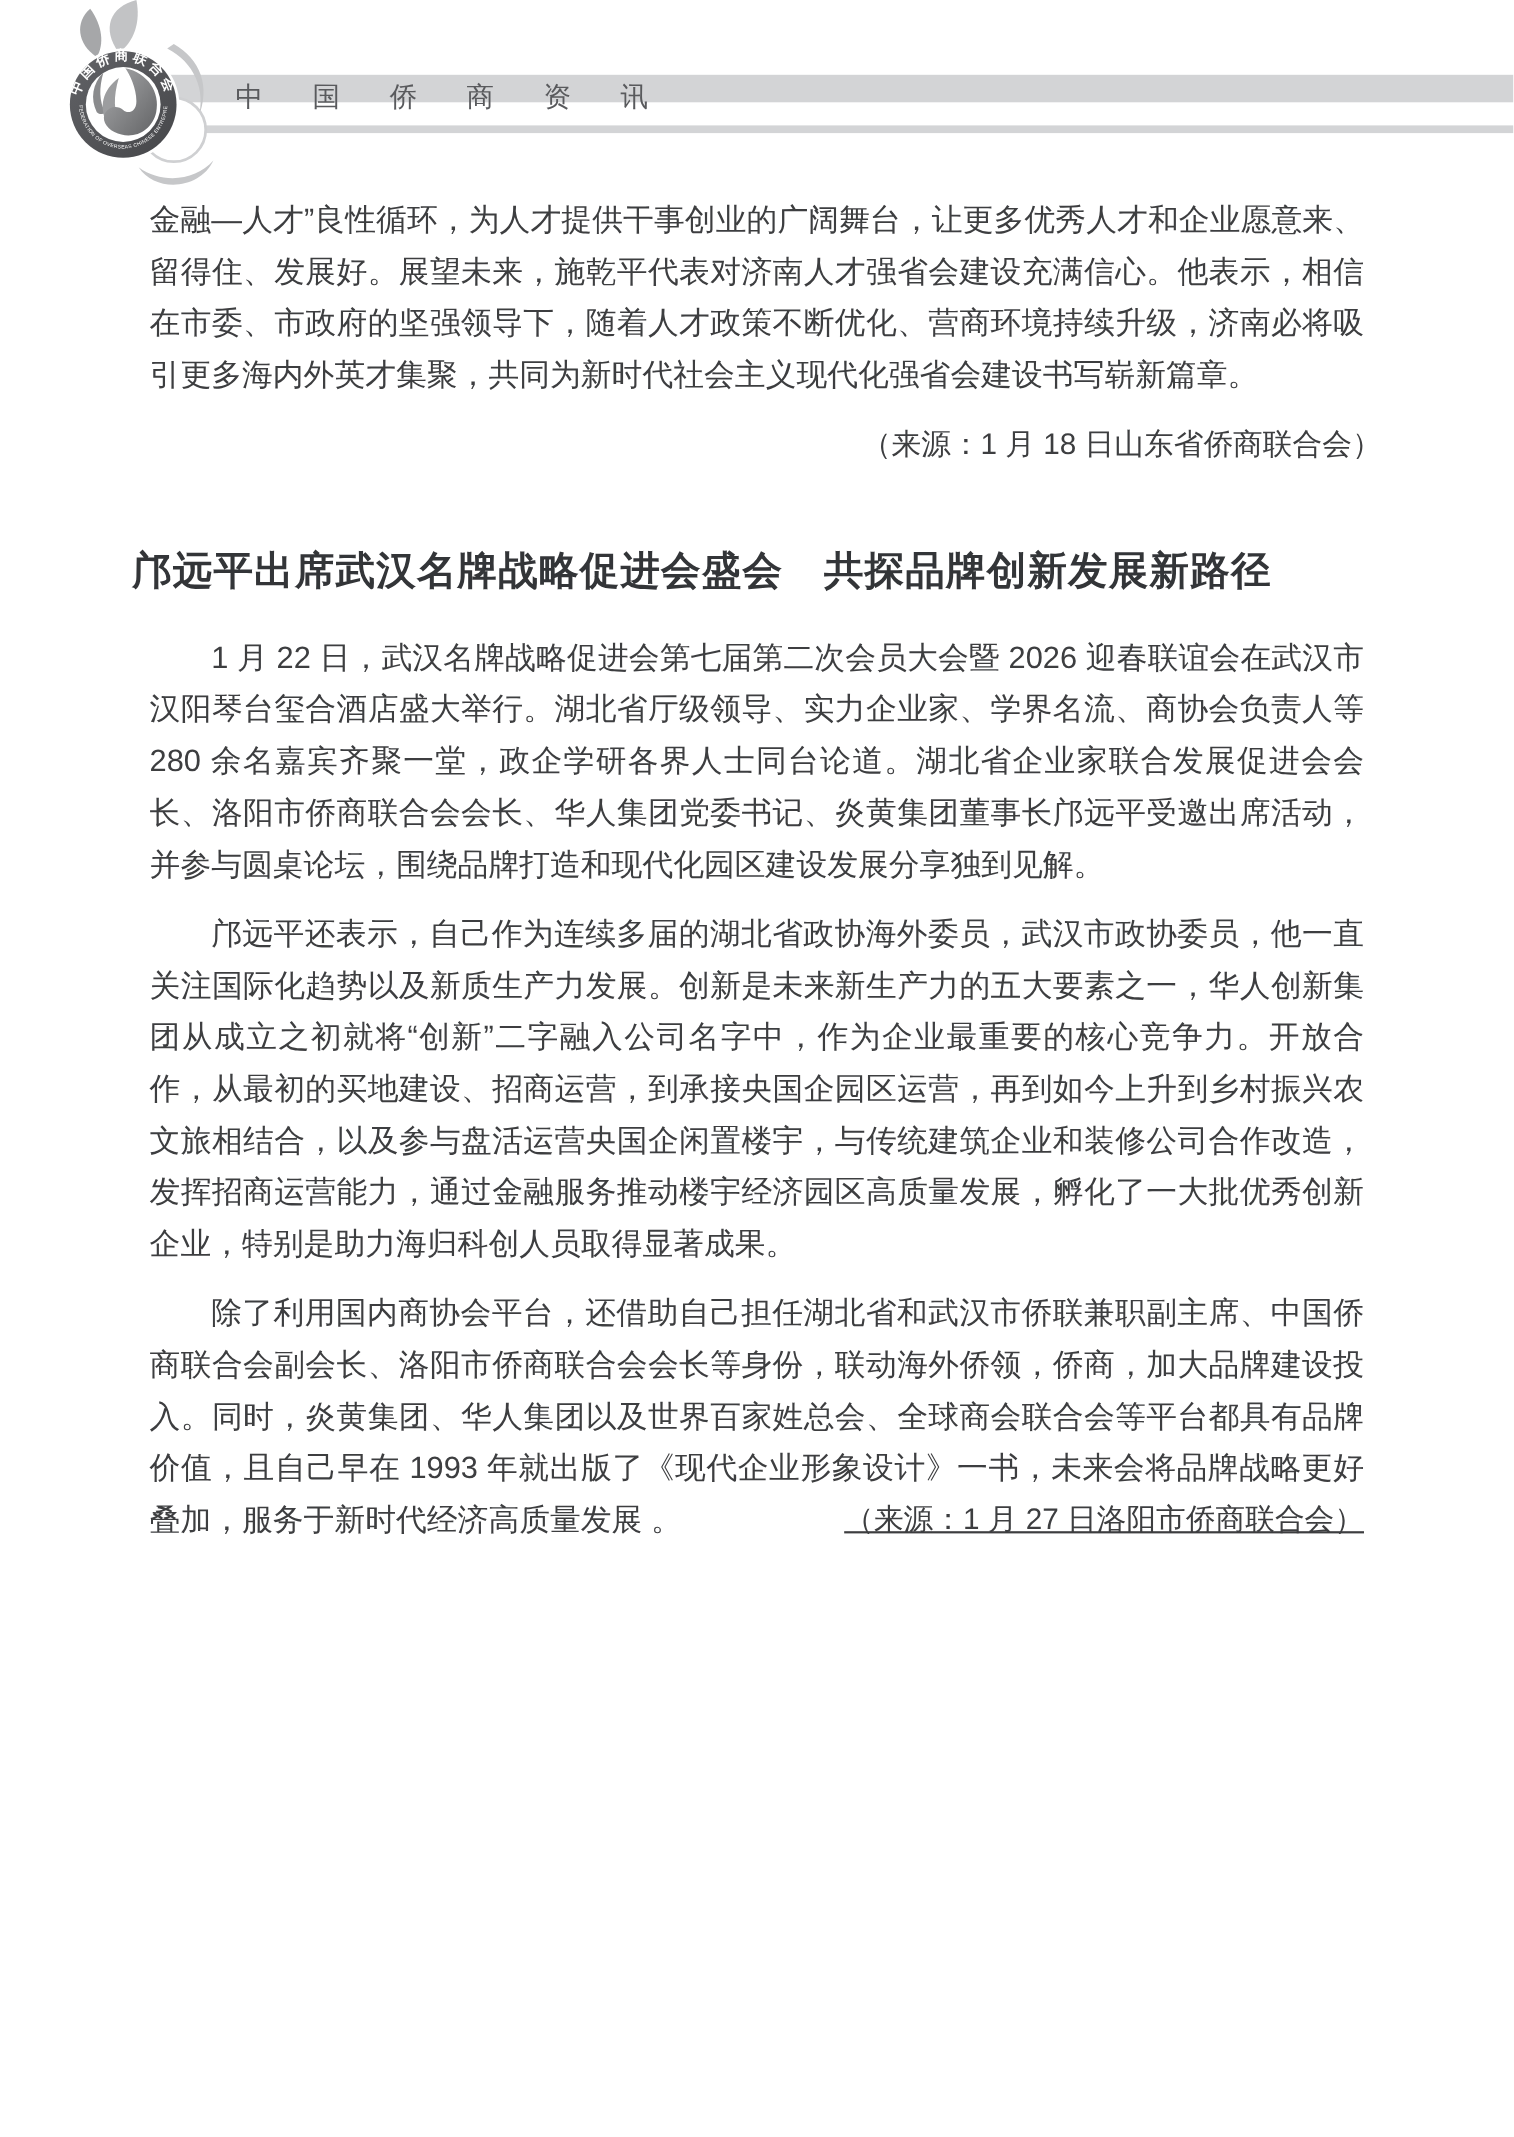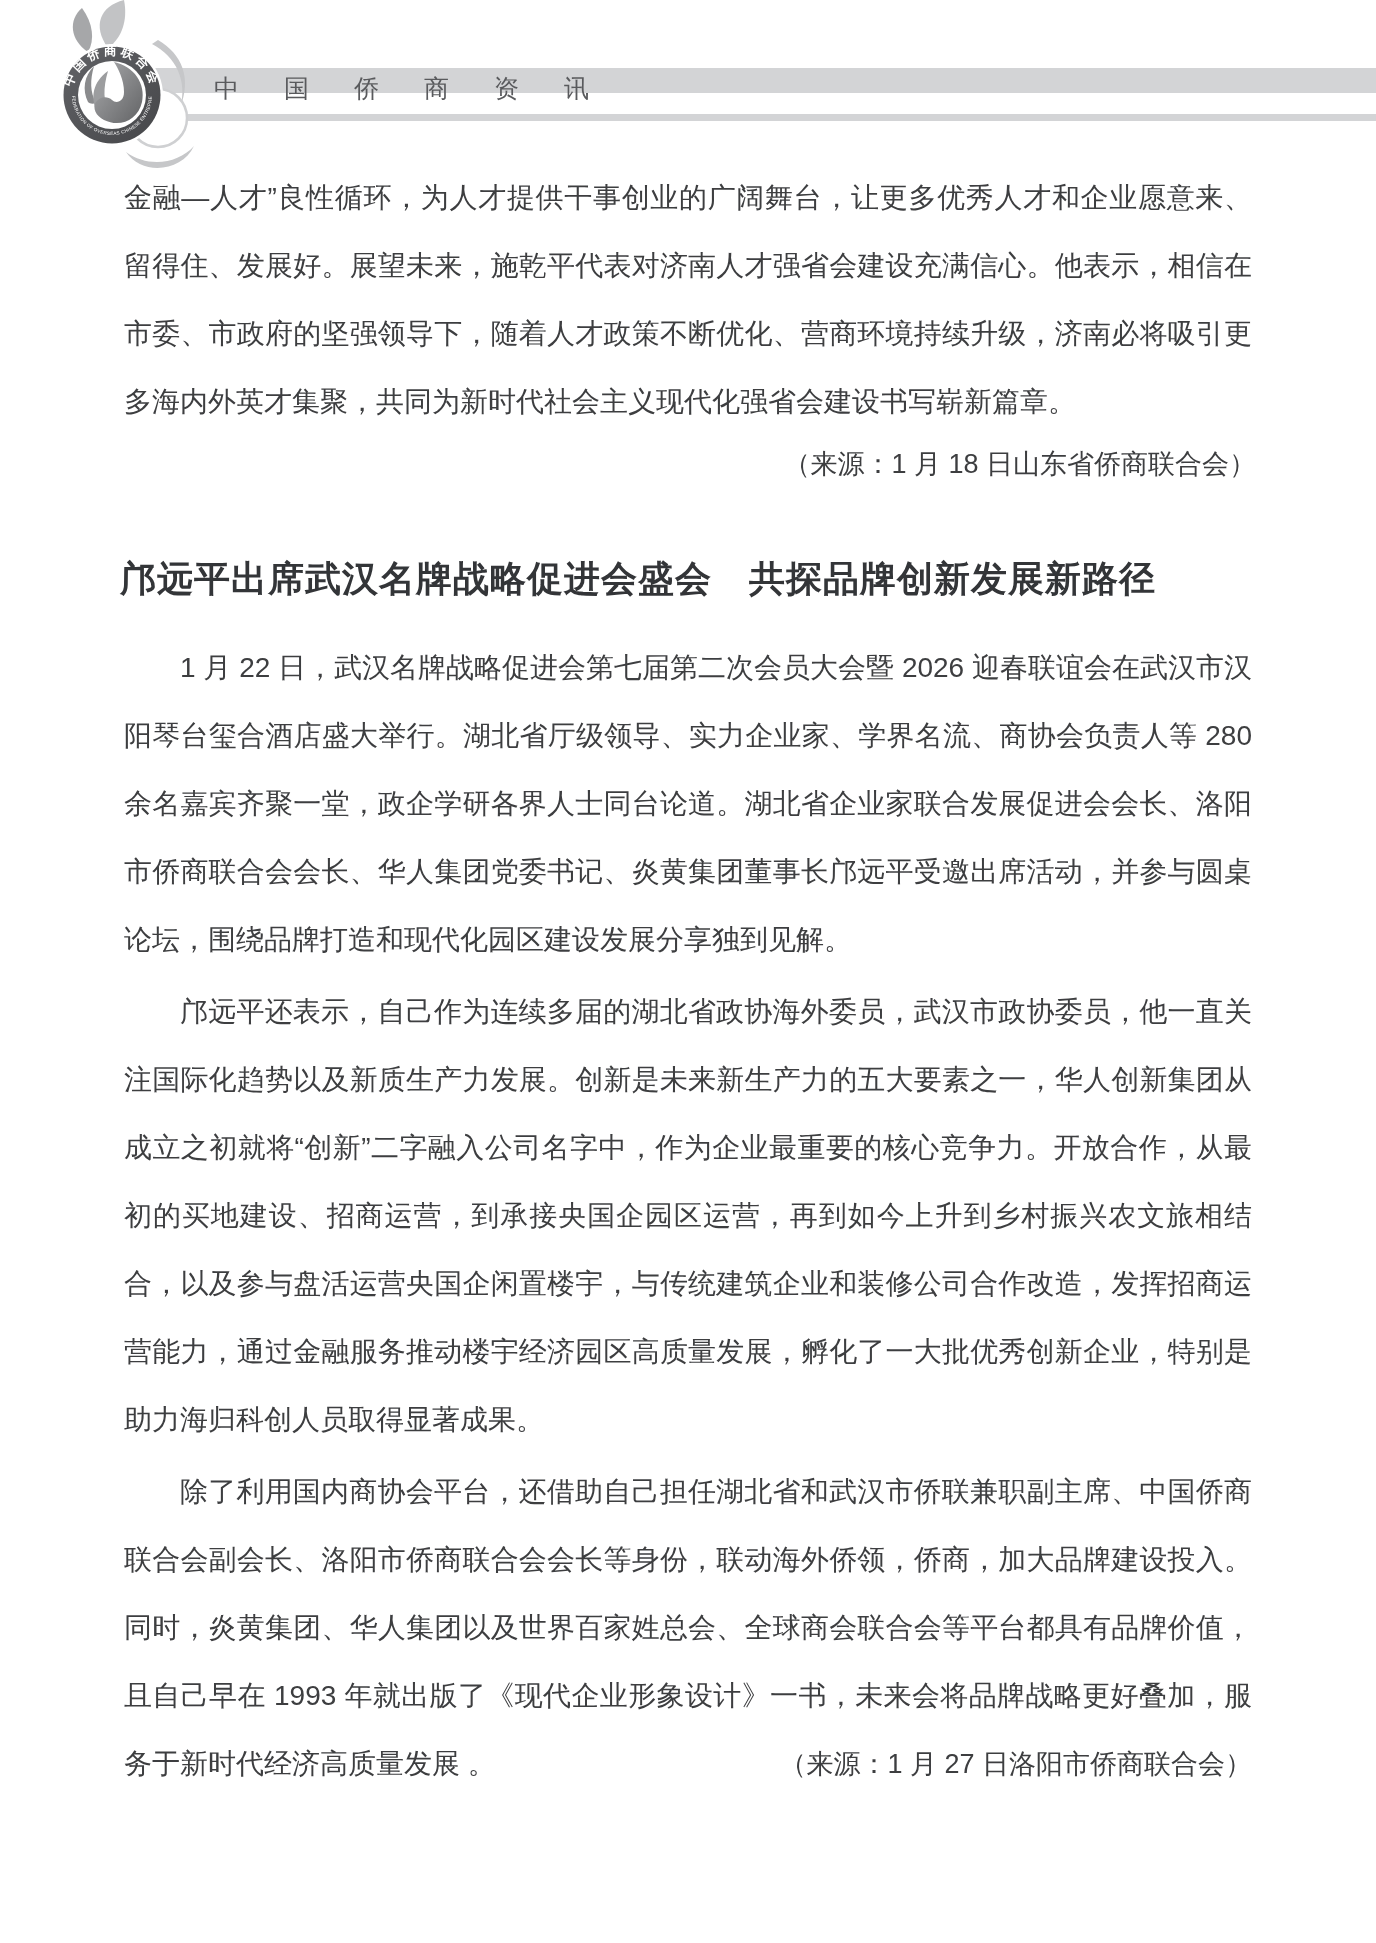--- a/index.html
+++ b/index.html
@@ -18,33 +18,33 @@
     font-size:25px; letter-spacing:45px; color:#595a5d; white-space:nowrap;
   }
   .banner-line {
     position:absolute; left:118px; right:0; top:114px; height:7px;
     background:#d3d4d6; z-index:1;
   }
   .logo { position:absolute; left:30px; top:0; z-index:2; }
   
   .content { position:absolute; left:120px; top:160px; width:1136px; }
   .body-text {
-    margin:4px; font-size:28px; line-height:68px; text-align:justify;
+    margin:16px; font-size:28px; line-height:47px; text-align:justify;
     color:#3d3e40;
   }
   .indent { text-indent:2em; }
   .source-line {
     margin:0; font-size:27px; line-height:48px; text-align:right;
     color:#3d3e40;
   }
   .article-title {
     margin:62px 0 26px 0; font-size:36px; line-height:58px; font-weight:700;
     text-align:left; letter-spacing:1px; color:#333538;
   }
-  .inline-source { float:right; font-size:27px; color:#3d3e40; }
+  .inline-source { float:right; font-size:27px; color:#3d3e40;text-decoration:underline; }
   .page-number {
     position:absolute; top:1848px; left:0; width:100%; text-align:center;
     font-family:"Liberation Serif", serif; font-size:28px; color:#232427;
   }
 </style>
 </head>
 <body>
 
 <div class="page">
 

